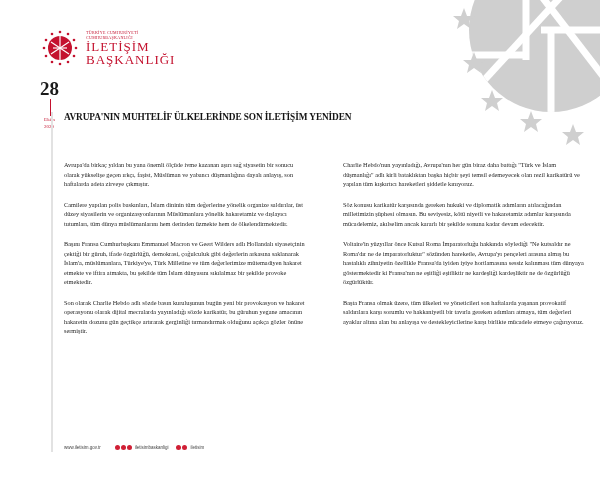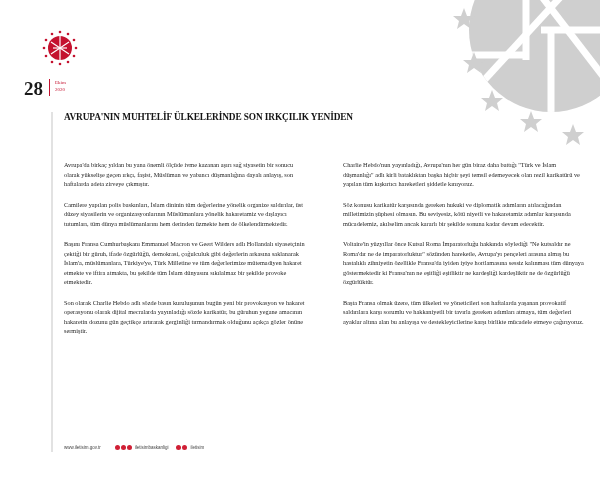--- a/index.html
+++ b/index.html
@@ -56,23 +56,25 @@
     .logo-big {
       font-size: 13px;
       color: #c4122f;
       letter-spacing: 1px;
       line-height: 13px;
       font-family: "Liberation Serif", serif;
     }
     
     .date {
       position: absolute;
-      left: 24px;
+      left: 40px;
       top: 79px;
       display: flex;
+      align-items: center;
+      flex-direction: column;
     }
     .date-day {
       font-size: 19px;
       font-weight: bold;
       color: #1a1a1a;
       font-family: "Liberation Serif", serif;
       line-height: 20px;
     }
     .date-sep {
       width: 1px;
@@ -199,35 +201,41 @@
         <circle cx="34" cy="28" r="1.3"></circle>
         <circle cx="28" cy="34" r="1.3"></circle>
         <circle cx="20" cy="36" r="1.3"></circle>
         <circle cx="12" cy="34" r="1.3"></circle>
         <circle cx="6" cy="28" r="1.3"></circle>
         <circle cx="4" cy="20" r="1.3"></circle>
         <circle cx="6" cy="12" r="1.3"></circle>
         <circle cx="12" cy="6" r="1.3"></circle>
       </g>
     </svg>
+    <div class="logo-text">
+      <span class="logo-small">TÜRKİYE CUMHURİYETİ</span>
+      <span class="logo-small">CUMHURBAŞKANLIĞI</span>
+      <span class="logo-big">İLETİŞİM</span>
+      <span class="logo-big">BAŞKANLIĞI</span>
+    </div>
   </div>
 
   <div class="date">
     <span class="date-day">28</span>
     <span class="date-sep"></span>
     <span class="date-meta">
       <span>Ekim</span>
       <span>2020</span>
     </span>
   </div>
 
   <div class="left-rule"></div>
 
   <div class="title">
-    <div>AVRUPA'NIN MUHTELİF ÜLKELERİNDE SON IRKÇILIK YENİDEN</div>
+    <div>AVRUPA'NIN MUHTELİF ÜLKELERİNDE SON İLETİŞİM YENİDEN</div>
   </div>
 
   <div class="col col-left">
     <p>Avrupa'da birkaç yıldan bu yana önemli ölçüde ivme kazanan aşırı sağ siyasetin bir sonucu olarak yükselişe geçen ırkçı, faşist, Müslüman ve yabancı düşmanlığına dayalı anlayış, son haftalarda adeta zirveye çıkmıştır.</p>
     <p>Camilere yapılan polis baskınları, İslam dininin tüm değerlerine yönelik organize saldırılar, üst düzey siyasilerin ve organizasyonlarının Müslümanlara yönelik hakaretamiz ve dışlayıcı tutumları, tüm dünya müslümanlarını hem derinden üzmekte hem de ölkelendirmektedir.</p>
     <p>Başını Fransa Cumhurbaşkanı Emmanuel Macron ve Geert Wilders adlı Hollandalı siyasetçinin çektiği bir güruh, ifade özgürlüğü, demokrasi, çoğulculuk gibi değerlerin arkasına saklanarak İslam'a, müslümanlara, Türkiye'ye, Türk Milletine ve tüm değerlerimize mütemadiyen hakaret etmekte ve iftira atmakta, bu şekilde tüm İslam dünyasını sıkılalmaz bir şekilde provoke etmektedir.</p>
     <p>Son olarak Charlie Hebdo adlı sözde basın kuruluşunun bugün yeni bir provokasyon ve hakaret operasyonu olarak dijital mecralarda yayınladığı sözde karikatür, bu güruhun yegane amacının hakaretin dozunu gün geçtikçe artırarak gerginliği tırmandırmak olduğunu açıkça gözler önüne sermiştir.</p>
   </div>
 
   <div class="col col-right">

